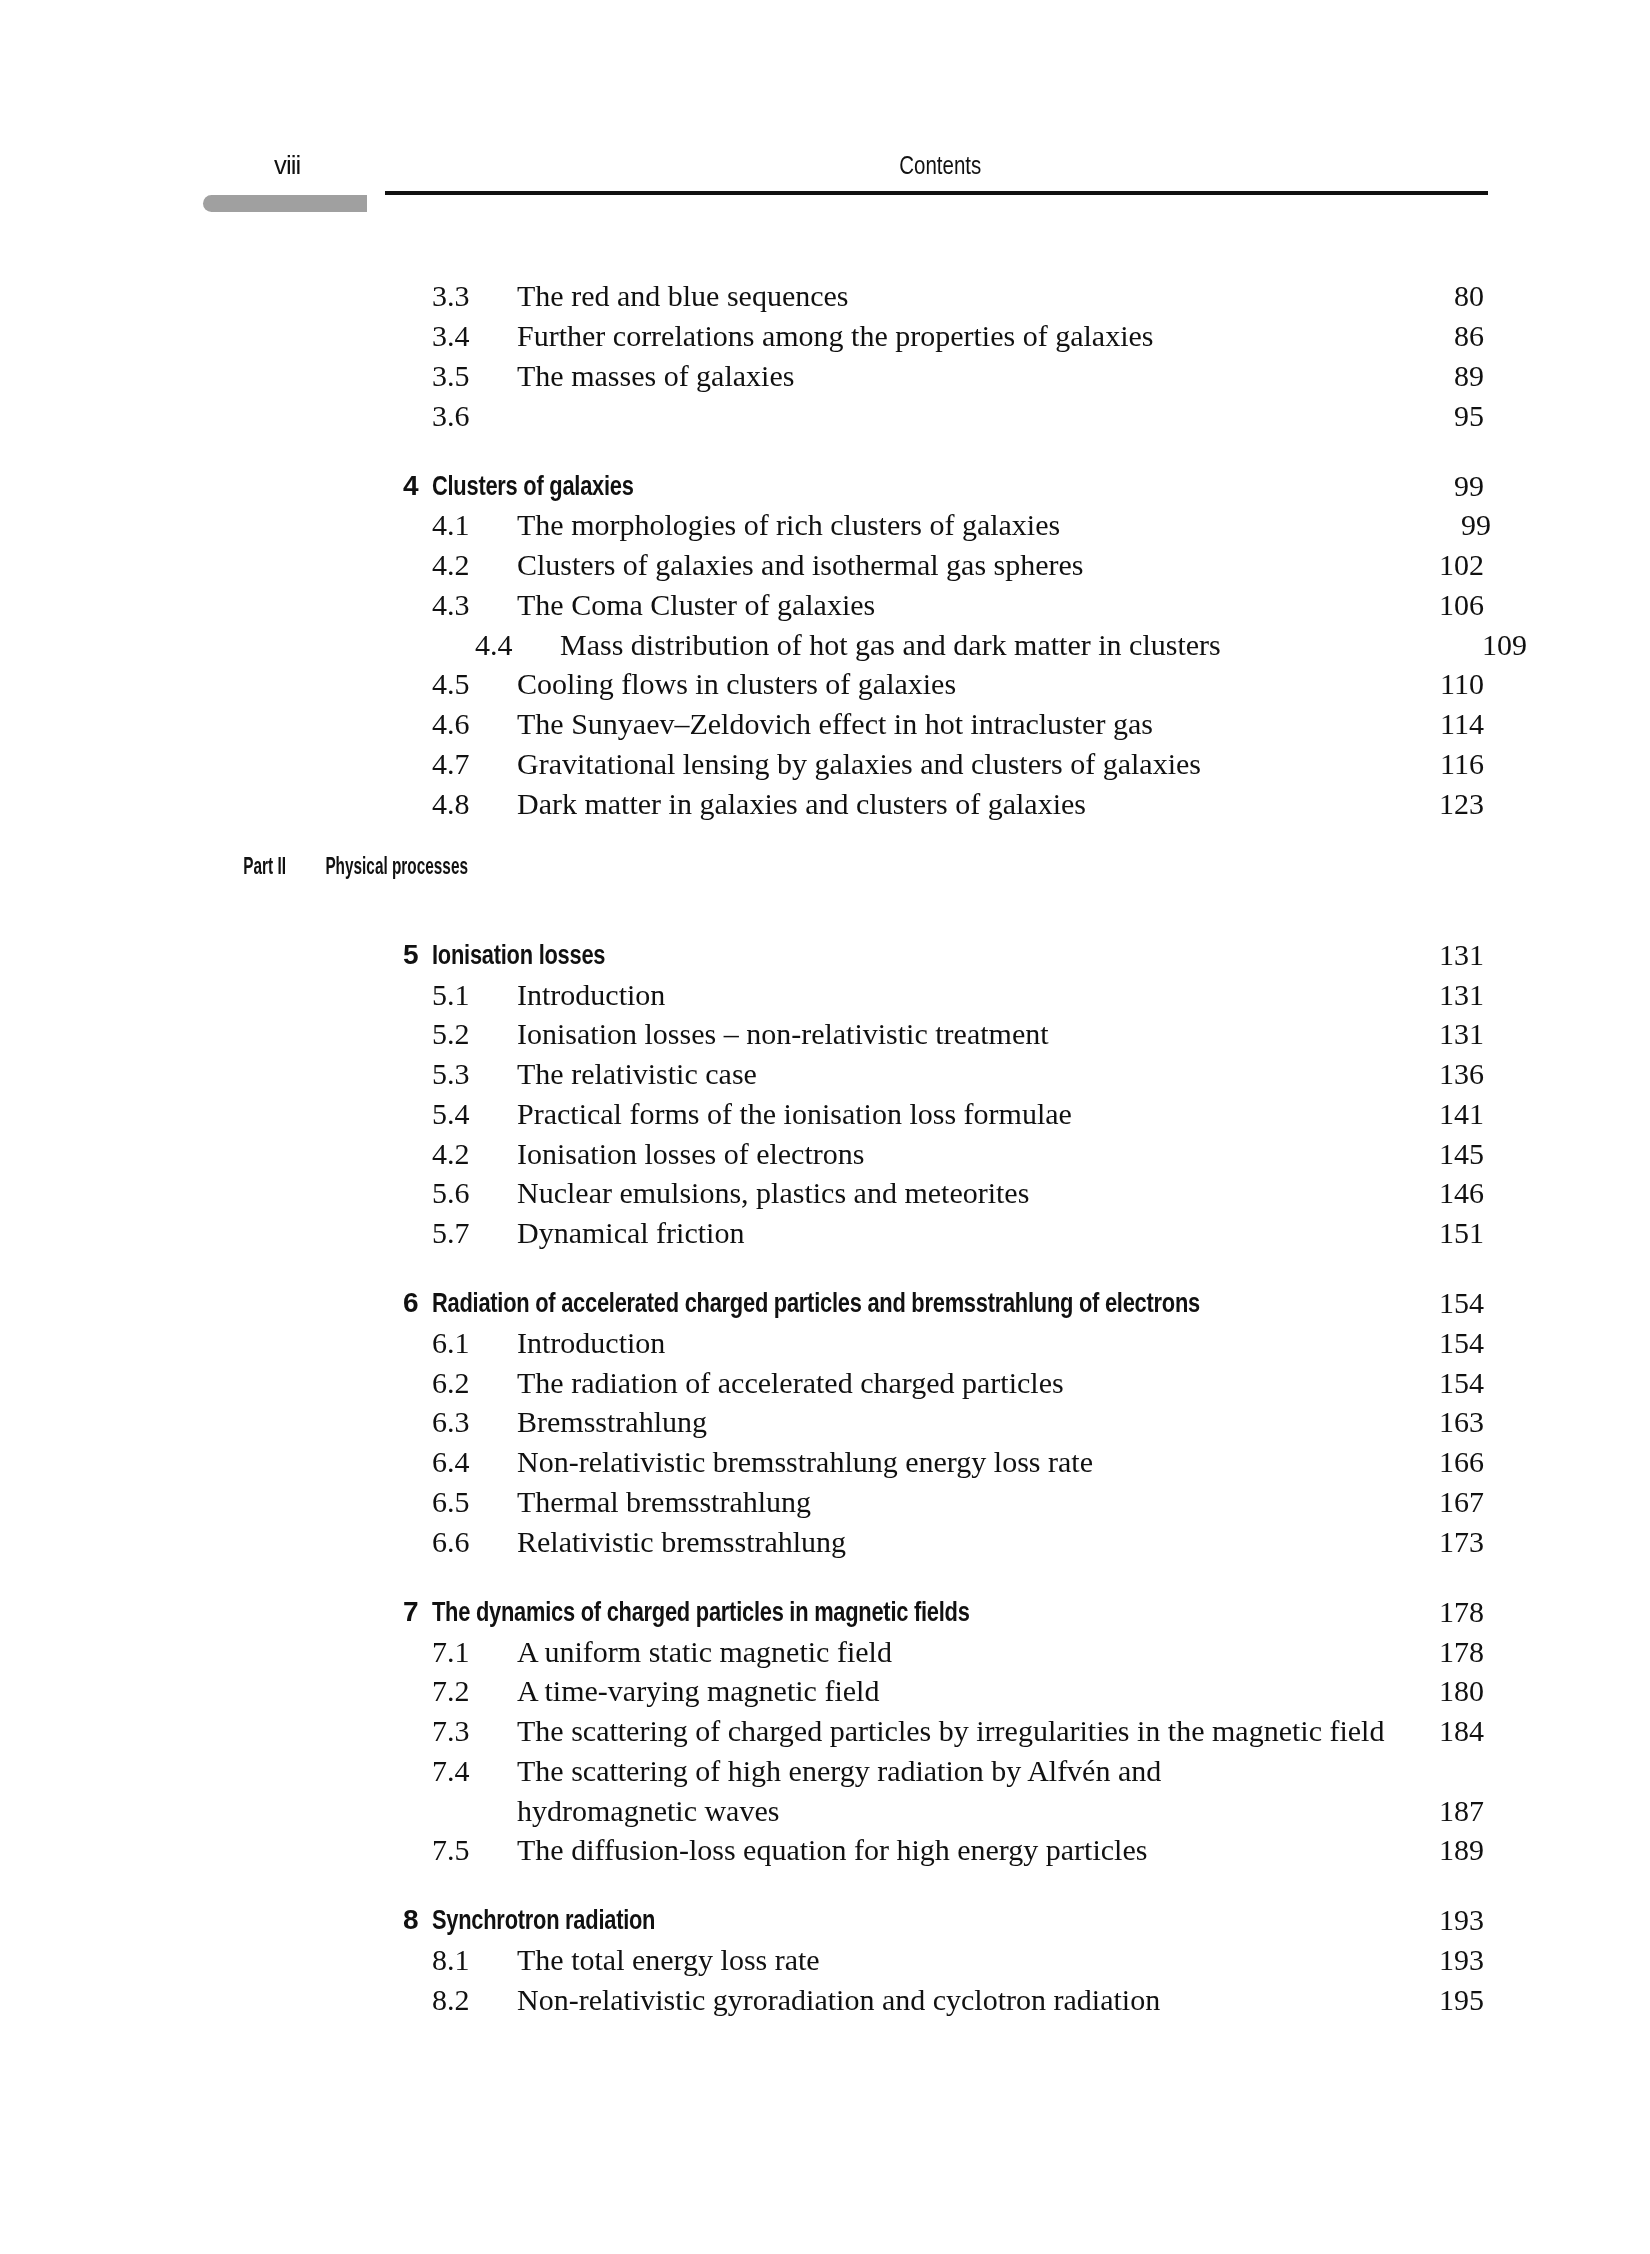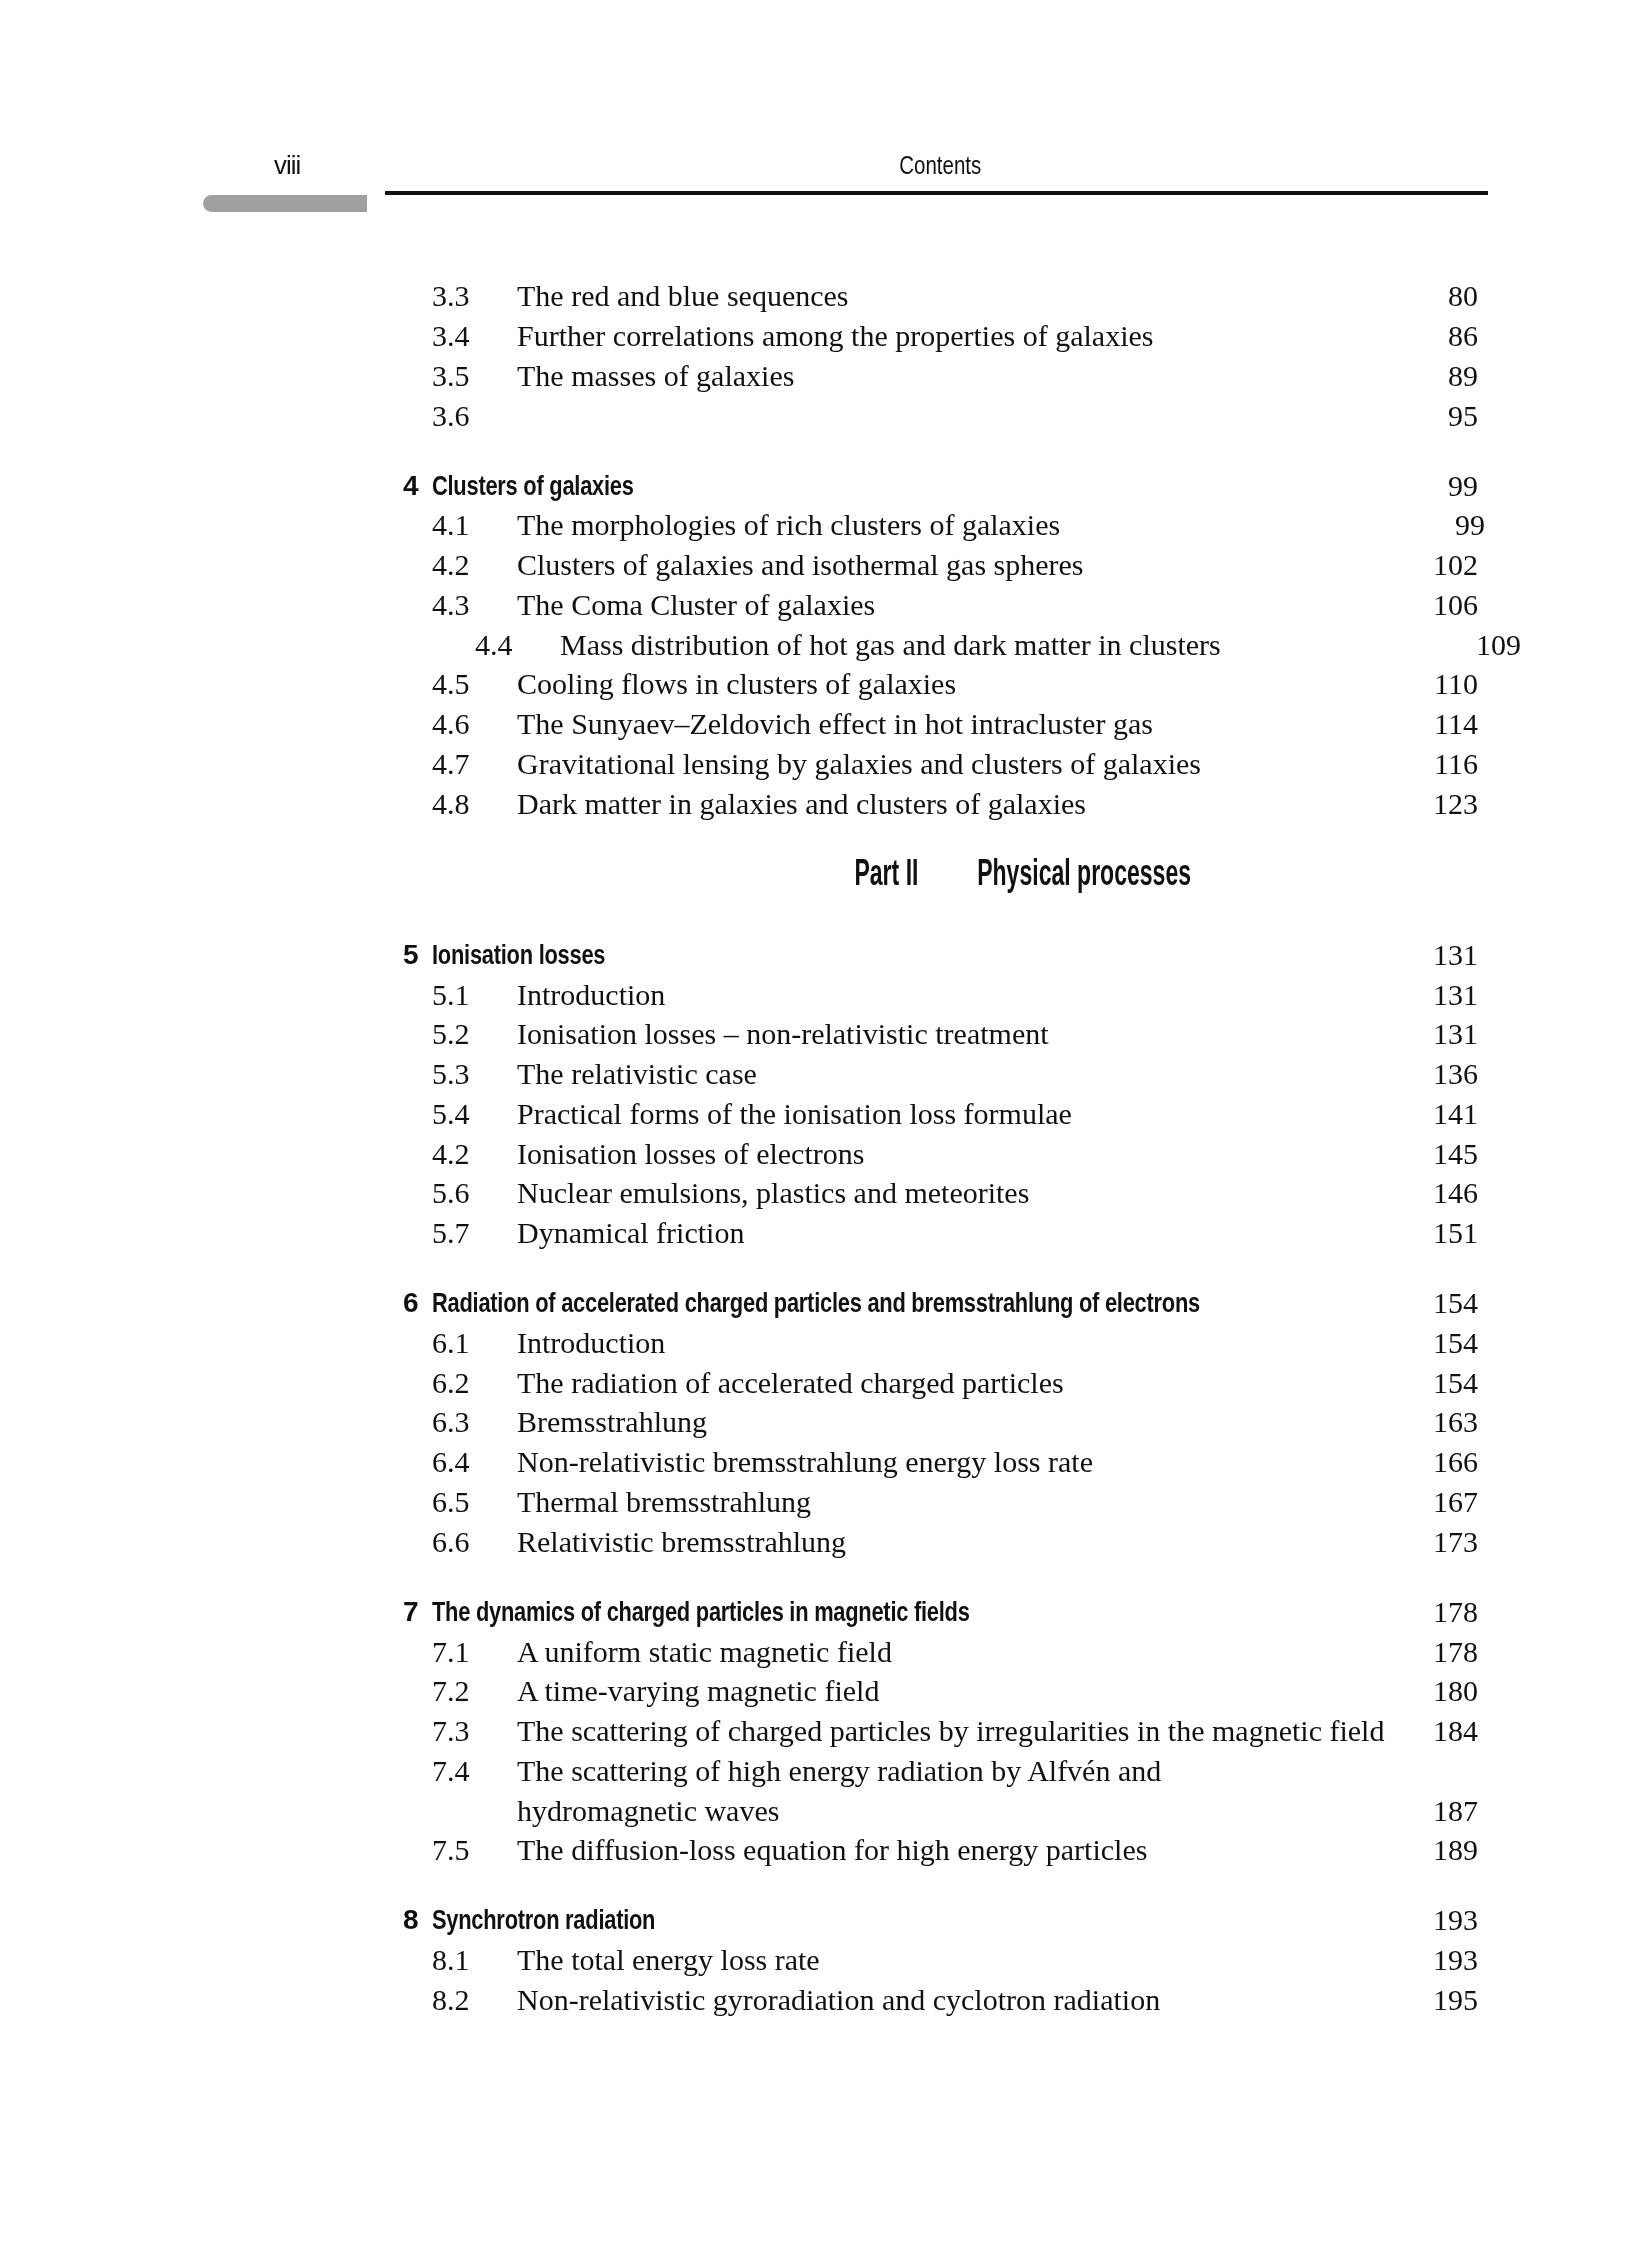--- a/index.html
+++ b/index.html
@@ -6,24 +6,24 @@
   body { width:1650px; height:2254px; position:relative; overflow:hidden; color:#111; }
   .folio { position:absolute; left:274px; top:151px; font-family:"Liberation Sans", sans-serif; font-size:25.6px; letter-spacing:-0.9px; }
   .runtitle { position:absolute; left:0; width:1650px; top:151px; text-align:center; font-family:"Liberation Sans", sans-serif; font-size:25.6px; }
   .runtitle span { display:inline-block; transform:scaleX(0.8); position:relative; left:115px; }
   .rule { position:absolute; left:385px; top:191px; width:1103px; height:3.8px; background:#111; }
   .tab { position:absolute; left:203px; top:195px; width:164px; height:17px; background:#a0a0a0; border-radius:8.5px 0 0 8.5px; }
   .toc { position:absolute; left:0; top:0; width:1650px; }
   .row { position:absolute; left:0; width:1650px; height:40px; font-family:"Liberation Serif", serif; font-size:30px; line-height:40px; }
   .row .num { position:absolute; left:432px; }
   .row .title { position:absolute; left:517px; white-space:nowrap; }
-  .row .page { position:absolute; right:172px;font-family:Liberation Serif, serif; }
+  .row .page { position:absolute; right:166px;font-family:Liberation Serif, serif; }
   .row.chapter .cnum { position:absolute; left:403px; font-family:"Liberation Sans", sans-serif; font-weight:bold; font-size:28px; }
   .row.chapter .title { left:432px; font-family:"Liberation Sans", sans-serif; font-weight:bold; font-size:28px; transform:scaleX(0.78); transform-origin:0 50%; letter-spacing:-0.3px; }
-  .part { position:absolute; left:0; width:1650px; text-align:center; top:852px; font-family:"Liberation Sans", sans-serif; font-weight:bold; font-size:36px; }
+  .part { position:absolute; left:0; width:1650px; top:852px; font-family:"Liberation Sans", sans-serif; font-weight:bold; font-size:24px; }
   .part span { display:inline-block; transform:scaleX(0.8); position:relative; left:115px; }
 </style>
 </head>
 <body>
 
 <div class="folio">viii</div>
 <div class="runtitle"><span>Contents</span></div>
 <div class="rule"></div>
 <div class="tab"></div>
 

